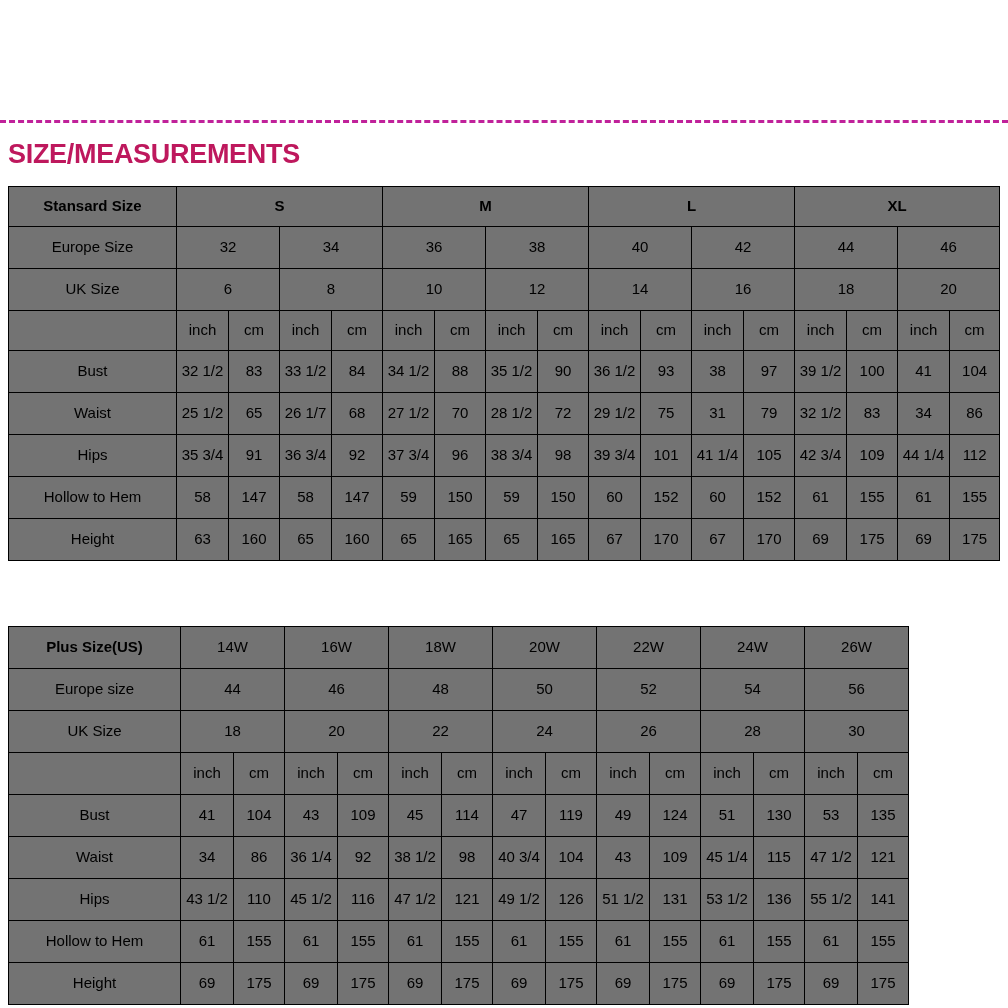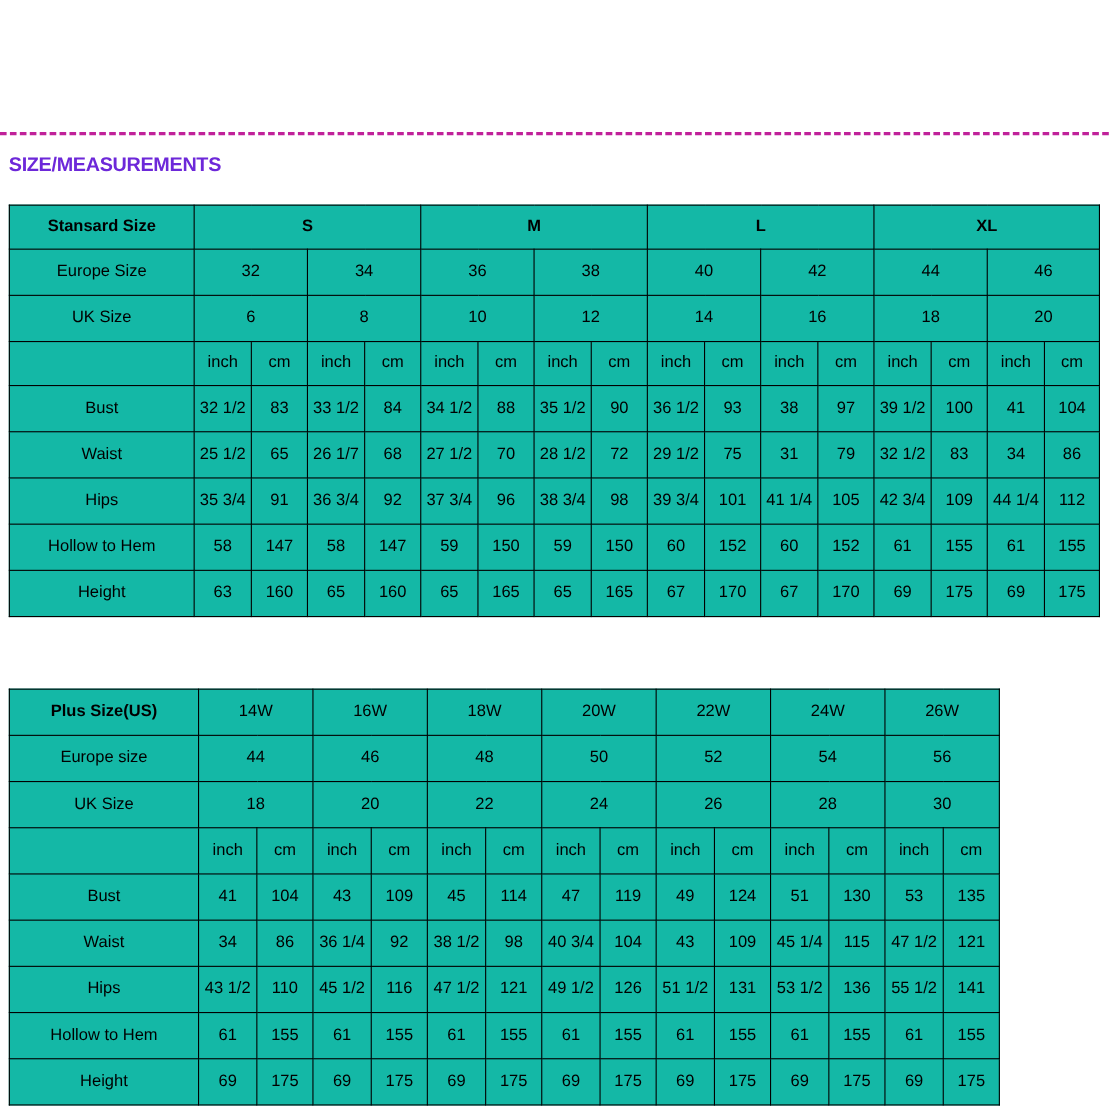--- a/index.html
+++ b/index.html
@@ -27,32 +27,32 @@
     left: 0;
     top: 120px;
     width: 1008px;
     height: 0;
     border-top: 3px dashed #c0219a;
   }
   .heading {
     position: absolute;
     left: 8px;
     top: 139px;
-    font-size: 18px;
+    font-size: 27px;
     font-weight: bold;
-    color: #6d28d9;
+    color: #be185d;
     letter-spacing: -0.3px;
     font-family: "Liberation Sans", sans-serif;
     white-space: nowrap;
   }
   table.size-table {
     position: absolute;
     border-collapse: collapse;
     table-layout: fixed;
-    background: #14b8a6;
+    background: #737373;
   }
   table.size-table td {
     border: 1px solid #000;
     text-align: center;
     vertical-align: middle;
     font-size: 15px;
     font-family: "Liberation Sans", sans-serif;
     padding: 0;
     line-height: 1.1;
     overflow: hidden;

